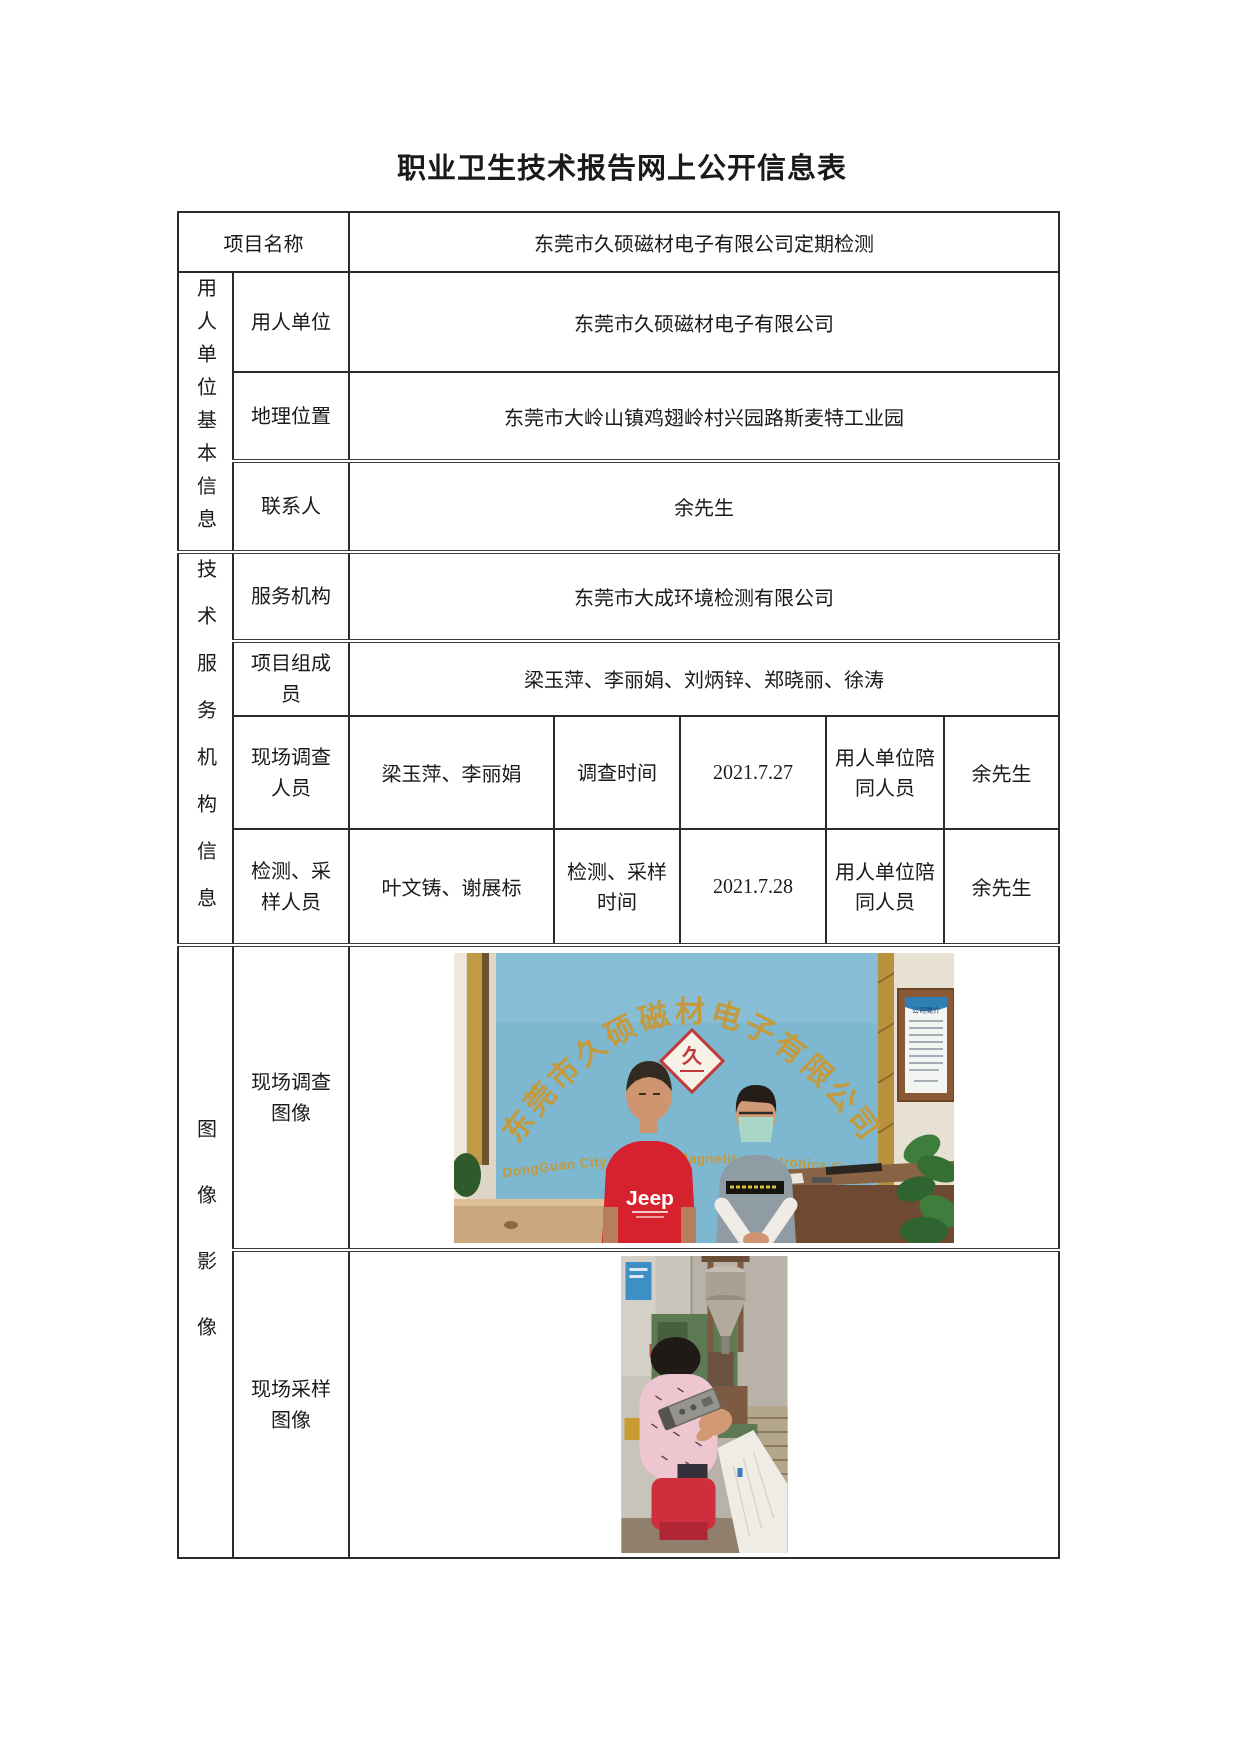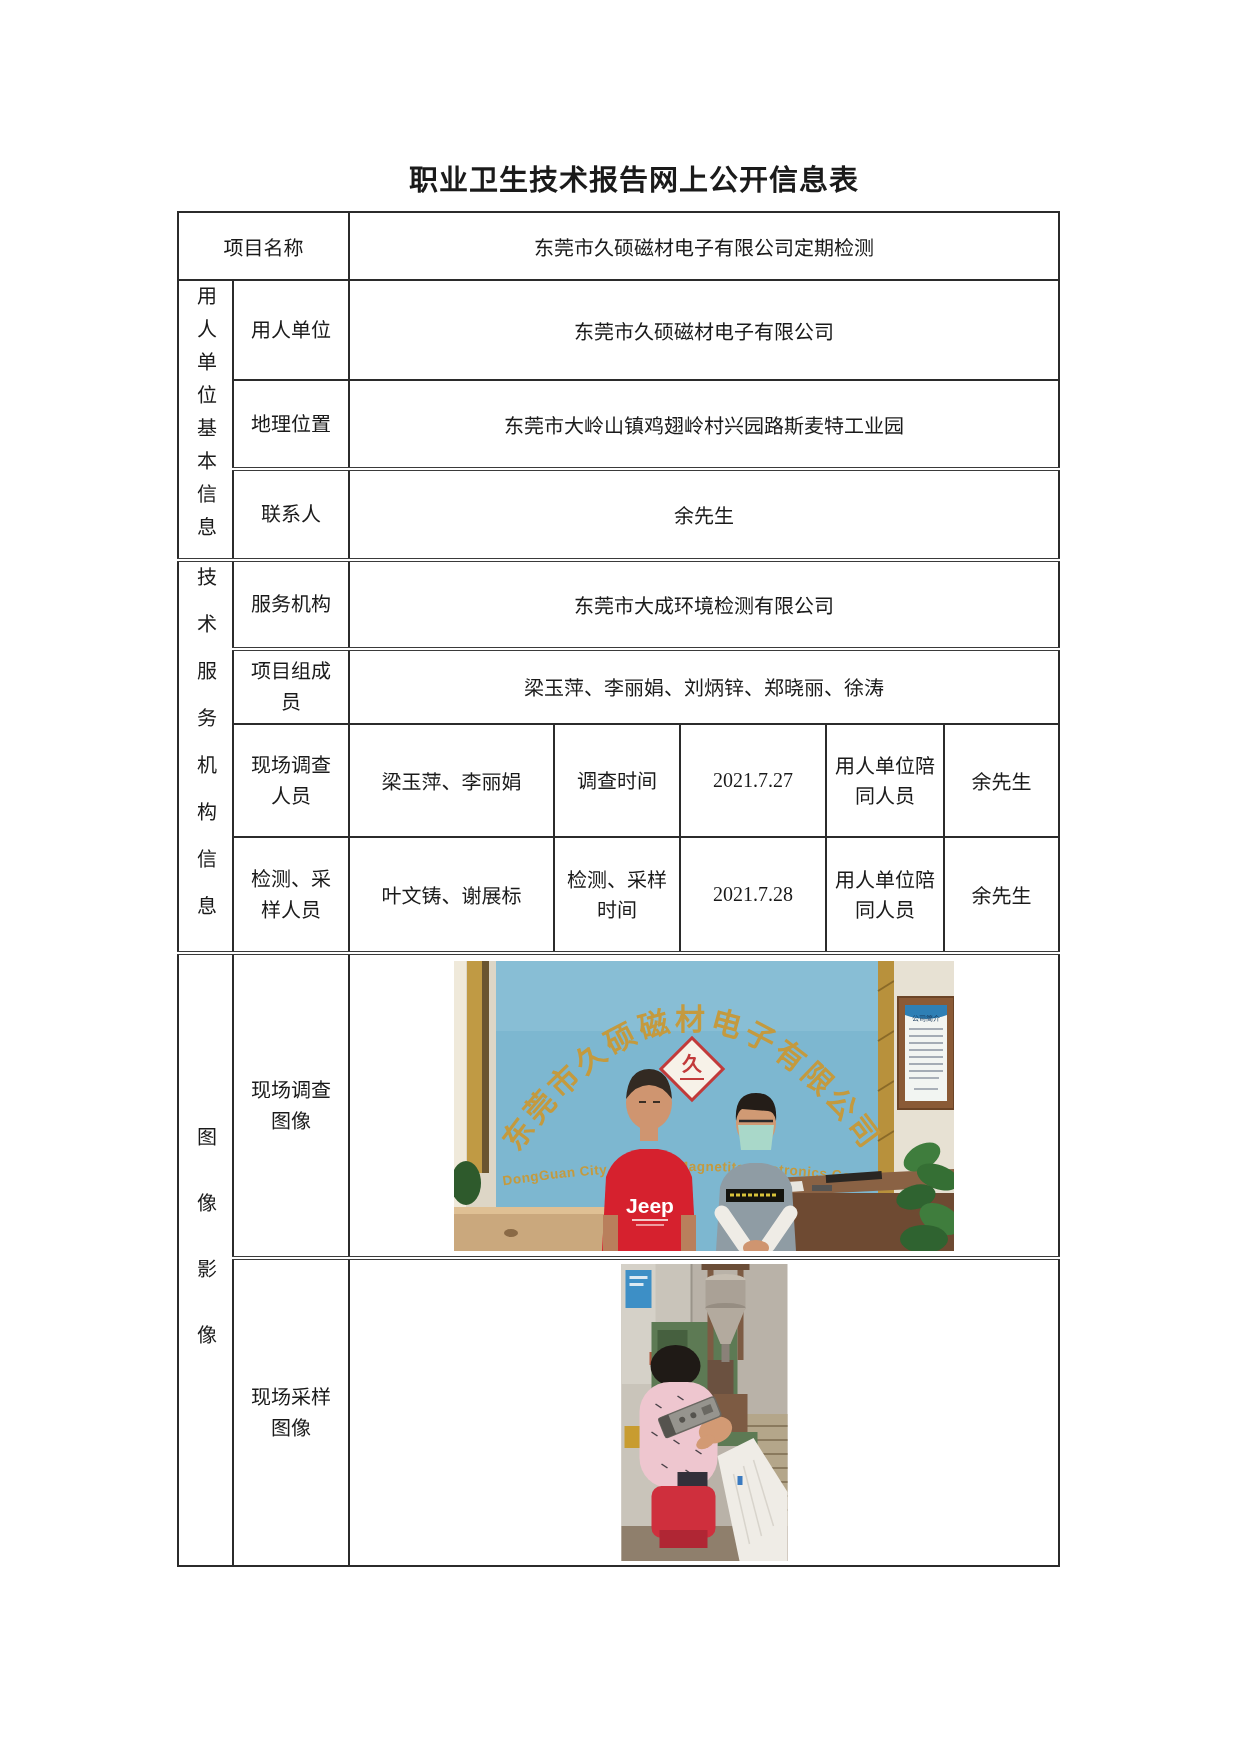--- a/index.html
+++ b/index.html
@@ -1,21 +1,21 @@
 <!DOCTYPE html>
 <html lang="zh-CN"><head>
 <meta charset="utf-8">
 <style>
   html,body{margin:0;padding:0;}
   body{
     width:1240px;height:1754px;background:#ffffff;position:relative;
     font-family:"Liberation Serif","DejaVu Serif",serif;color:#1a1a1a;
   }
   .doc-title{
-    position:absolute;left:177px;top:140px;width:882px;margin:16px;
+    position:absolute;left:177px;top:140px;width:882px;margin:4px;
     text-align:center;font-size:29px;font-weight:bold;letter-spacing:1px;
   }
   table.report{
     position:absolute;left:177px;top:211px;
     border-collapse:collapse;table-layout:fixed;
     font-size:20px;
   }
   table.report td{
     border:2px solid #2b2b2b;text-align:center;vertical-align:middle;
     padding:4px 8px;overflow:hidden;
@@ -51,21 +51,21 @@
     <col style="width:55px">
       <col style="width:116px">
       <col style="width:205px">
     <col style="width:126px">
       <col style="width:146px">
       <col style="width:118px">
       <col style="width:115px">
   </colgroup>
 
   <tbody>
-      <tr style="height:68px">
+      <tr style="height:60px">
     <td colspan="2"><span>项目名称</span></td>
     <td colspan="5" class="value"><span>东莞市久硕磁材电子有限公司定期检测</span></td>
   </tr>
 
   <tr style="height:95px">
     <td rowspan="3" class="group"><span class="vtext vt-a">用人单位基本信息</span></td>
     <td class="rowlabel"><span>用人单位</span></td>
     <td colspan="5" class="value"><span>东莞市久硕磁材电子有限公司</span></td>
   </tr>
 

